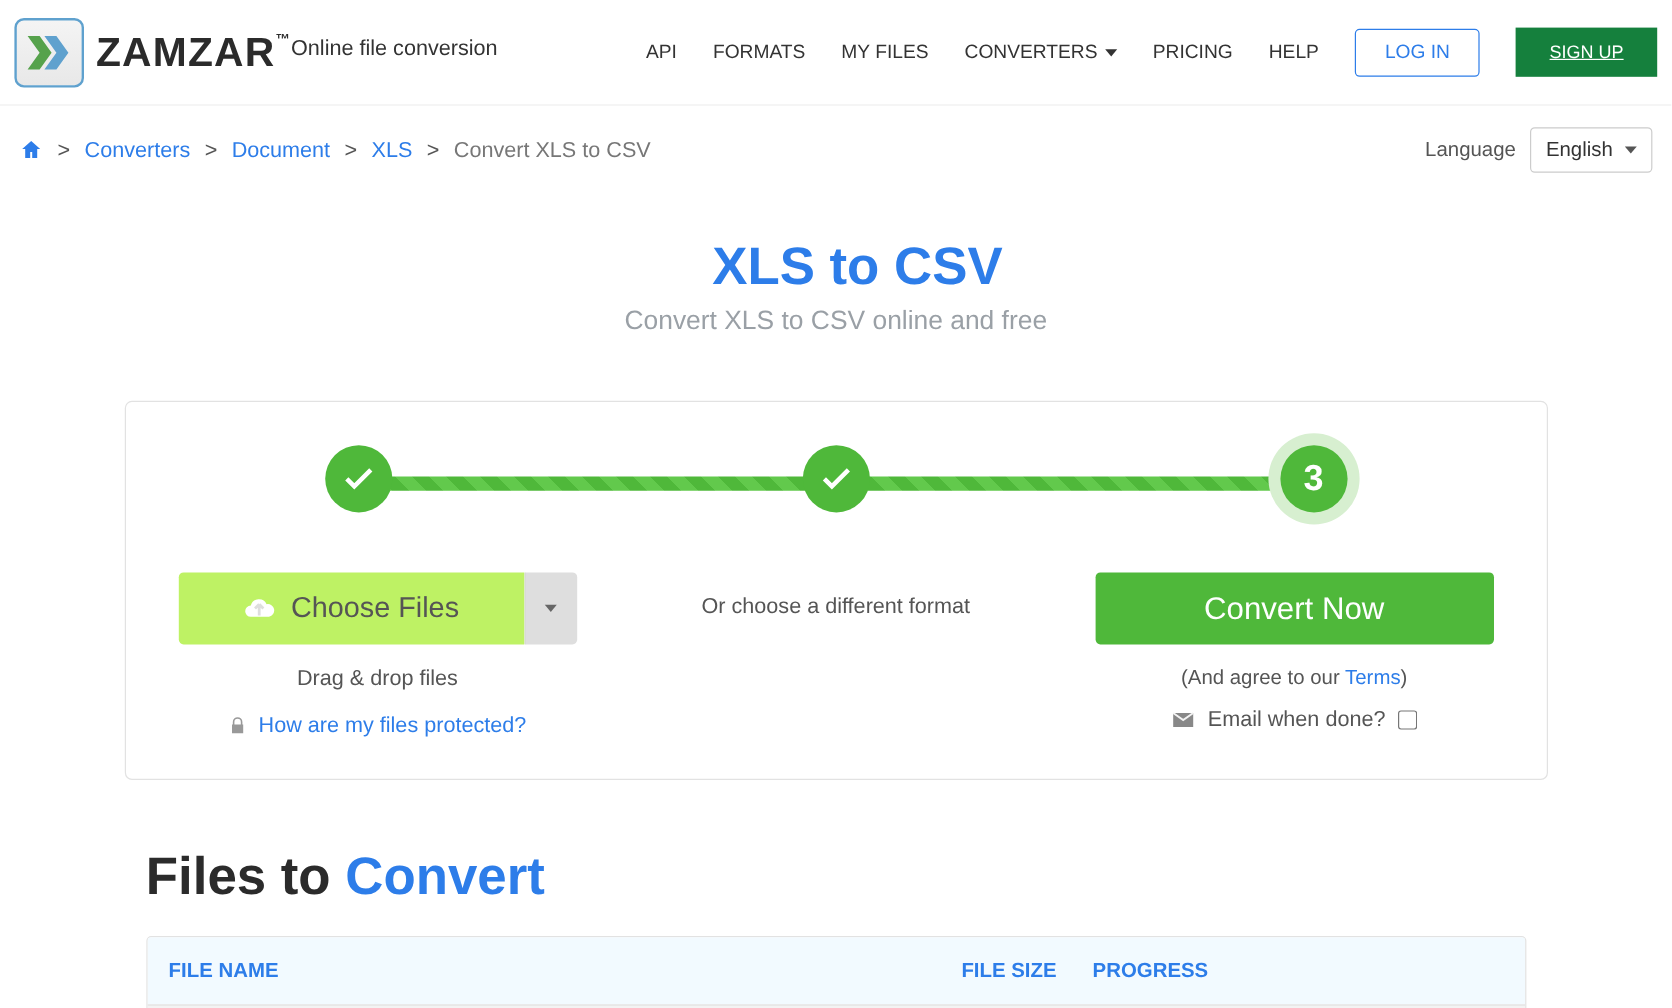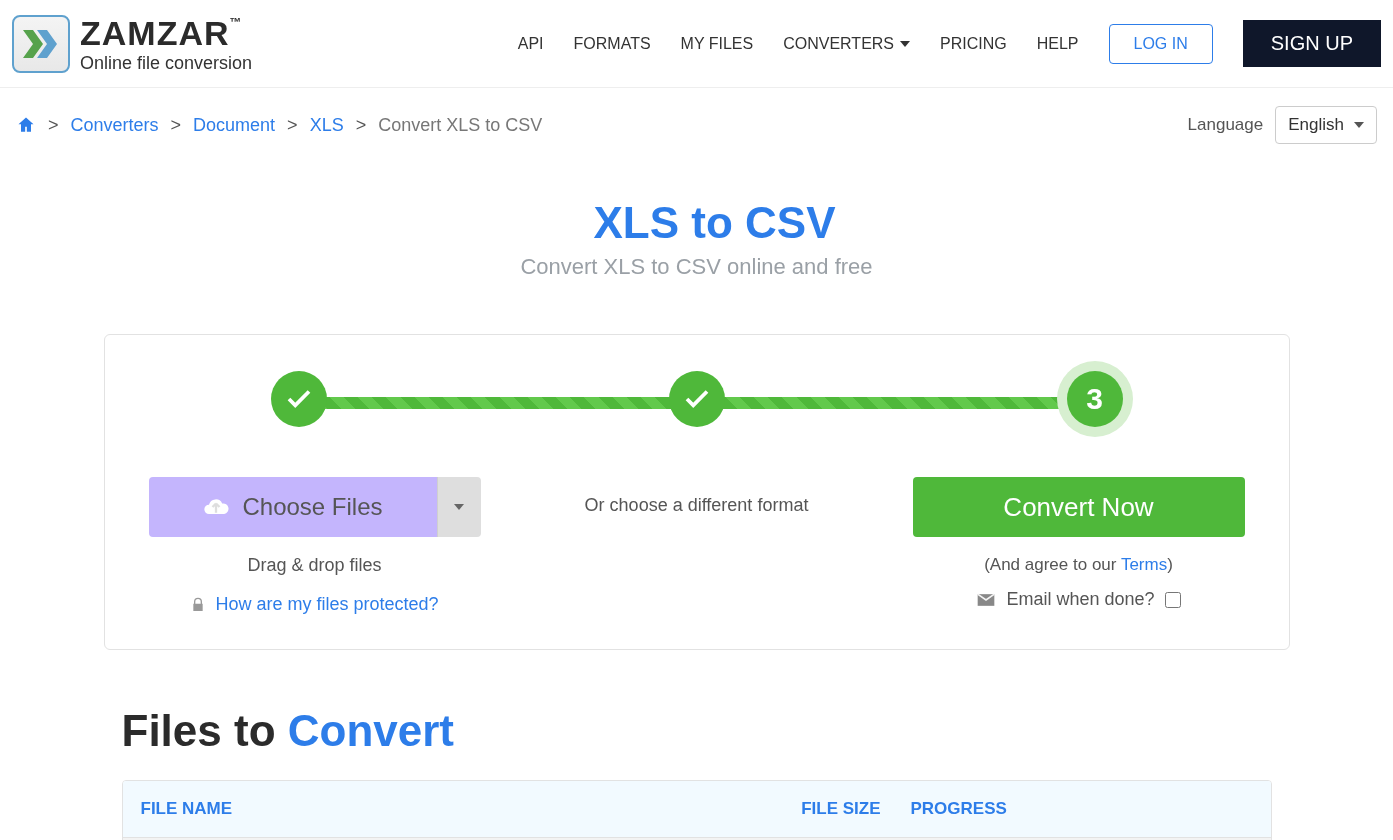--- a/index.html
+++ b/index.html
@@ -4,30 +4,30 @@
 <style>
 * { box-sizing: border-box; margin: 0; padding: 0; }
 body { font-family: "Segoe UI", Arial, sans-serif; color: #333; background: #fff; width: 1393px; }
 a { text-decoration: none; }
 
 
 .hdr { display: flex; align-items: center; height: 88px; padding: 0 12px; border-bottom: 1px solid #eee; }
 .logo { display: flex; align-items: center; gap: 10px; }
 .logo-mark { width: 58px; height: 58px; border: 2px solid #5fa1ce; border-radius: 8px; background: linear-gradient(#f4f4f4,#e8e8e8); display:flex; align-items:center; justify-content:center; }
 .logo-mark svg { width: 40px; height: 40px; }
-.logo-text { display:flex; flex-direction:column; line-height:1; }
+.logo-text { display:flex; flex-direction:row; line-height:1; }
 .brand { font-size: 34px; font-weight: 700; letter-spacing: 1px; color:#2b2b2b; }
 .brand sup { font-size: 12px; vertical-align: top; }
 .tagline { font-size: 18px; color:#333; margin-top:4px; }
 .nav { margin-left: auto; display:flex; align-items:center; gap: 30px; }
 .nav a.link { color:#333; font-size:16px; font-weight:500; }
 .nav .dd { display:inline-flex; align-items:center; gap:6px; }
 .caret { width:0; height:0; border-left:5px solid transparent; border-right:5px solid transparent; border-top:6px solid #333; }
 .btn-outline { border:1px solid #2d7de9; color:#2d7de9; padding:10px 24px; border-radius:4px; font-size:16px; font-weight:500; }
-.btn-solid { background:#0f172a; color:#fff; padding:12px 28px; font-size:20px; font-weight:500; }
+.btn-solid { background:#15803d; color:#fff; padding:12px 28px; font-size:15px; font-weight:500;text-decoration:underline; }
 
 
 .row2 { display:flex; align-items:center; padding: 18px 16px 6px; }
 .crumbs { display:flex; align-items:center; gap:12px; font-size:18px; }
 .crumbs .sep { color:#555; }
 .crumbs a { color:#2d7de9; }
 .crumbs .current { color:#777; }
 .home-icon { color:#2d7de9; display:inline-flex; }
 .lang { margin-left:auto; display:flex; align-items:center; gap:12px; font-size:17px; color:#555; }
 .lang-select { border:1px solid #ccc; border-radius:4px; padding:8px 12px; display:inline-flex; align-items:center; gap:10px; font-size:17px; color:#333; }
@@ -45,21 +45,21 @@
 .step { position:absolute; top:0; width:56px; height:56px; border-radius:50%; display:flex; align-items:center; justify-content:center; color:#fff; font-size:26px; font-weight:600; }
 .step.done { background:#4fb83a; }
 .step.s1 { left:-28px; }
 .step.s2 { left:50%; margin-left:-28px; }
 .step.s3 { right:-28px; background:#4fb83a; box-shadow:0 0 0 10px #d7efd0; font-size:30px; }
 .check svg { width:30px; height:30px; }
 
 .cols { display:flex; gap:50px; }
 .col { flex:1; display:flex; flex-direction:column; align-items:center; }
 .sel-group { display:flex; width:100%; }
-.sel-btn { flex:1; background:#c4b5fd; border:none; height:60px; font-size:24px; color:#555; display:flex; align-items:center; justify-content:center; gap:12px; border-radius:4px 0 0 4px; cursor:pointer; }
+.sel-btn { flex:1; background:#bef264; border:none; height:60px; font-size:24px; color:#555; display:flex; align-items:center; justify-content:center; gap:12px; border-radius:4px 0 0 4px; cursor:pointer; }
 .sel-dd { width:44px; background:#dedede; border:none; border-left:1px solid #cfcfcf; border-radius:0 4px 4px 0; display:flex; align-items:center; justify-content:center; cursor:pointer; }
 .sel-dd .caret { border-top-color:#666; }
 .cloud-icon { color:#fff; display:inline-flex; }
 .hint { margin-top:18px; font-size:18px; color:#555; text-align:center; }
 .hint a { color:#2d7de9; }
 .hint .lock { color:#999; margin-right:4px; display:inline-flex; vertical-align:middle; }
 .fmt-btn { width:100%; background:#dedede; border:none; height:60px; font-size:22px; color:#444; border-radius:4px; display:flex; align-items:center; justify-content:center; position:relative; cursor:pointer; }
 .fmt-btn .caret { position:absolute; right:20px; border-top-color:#666; }
 .convert-btn { width:100%; height:60px; background:#4fb83a; color:#fff; font-size:26px; border:none; border-radius:4px; cursor:pointer; }
 .agree { margin-top:18px; font-size:17px; color:#555; }

